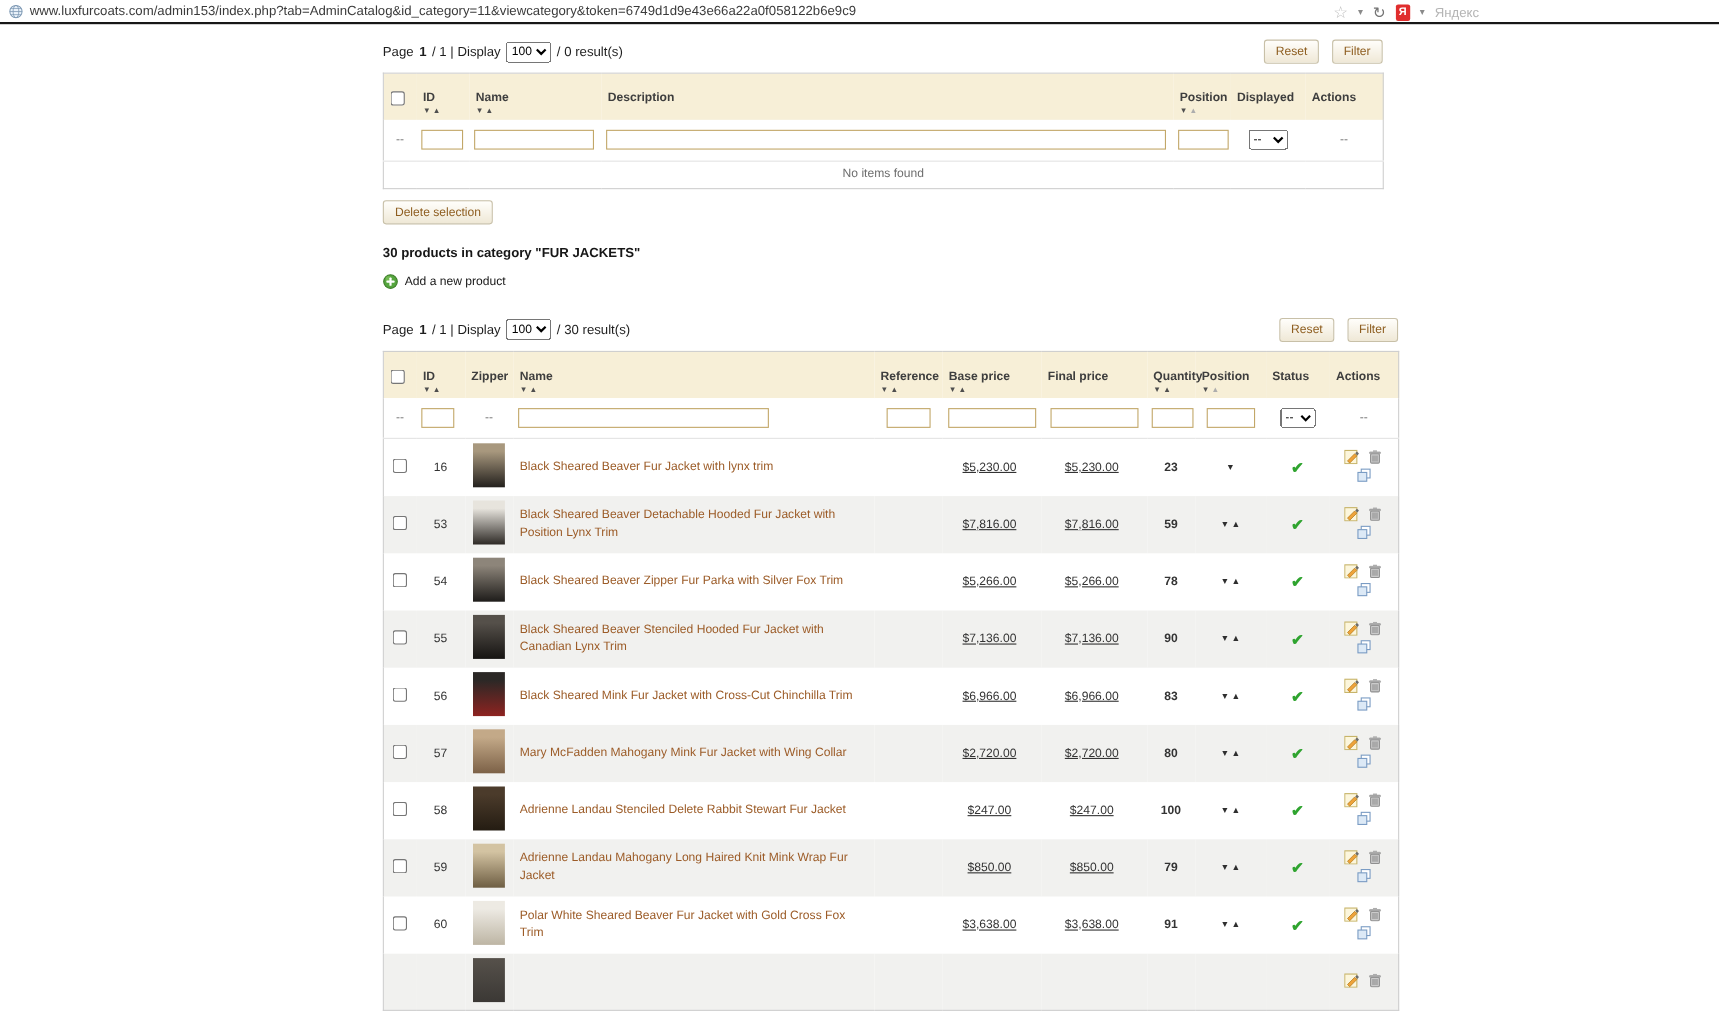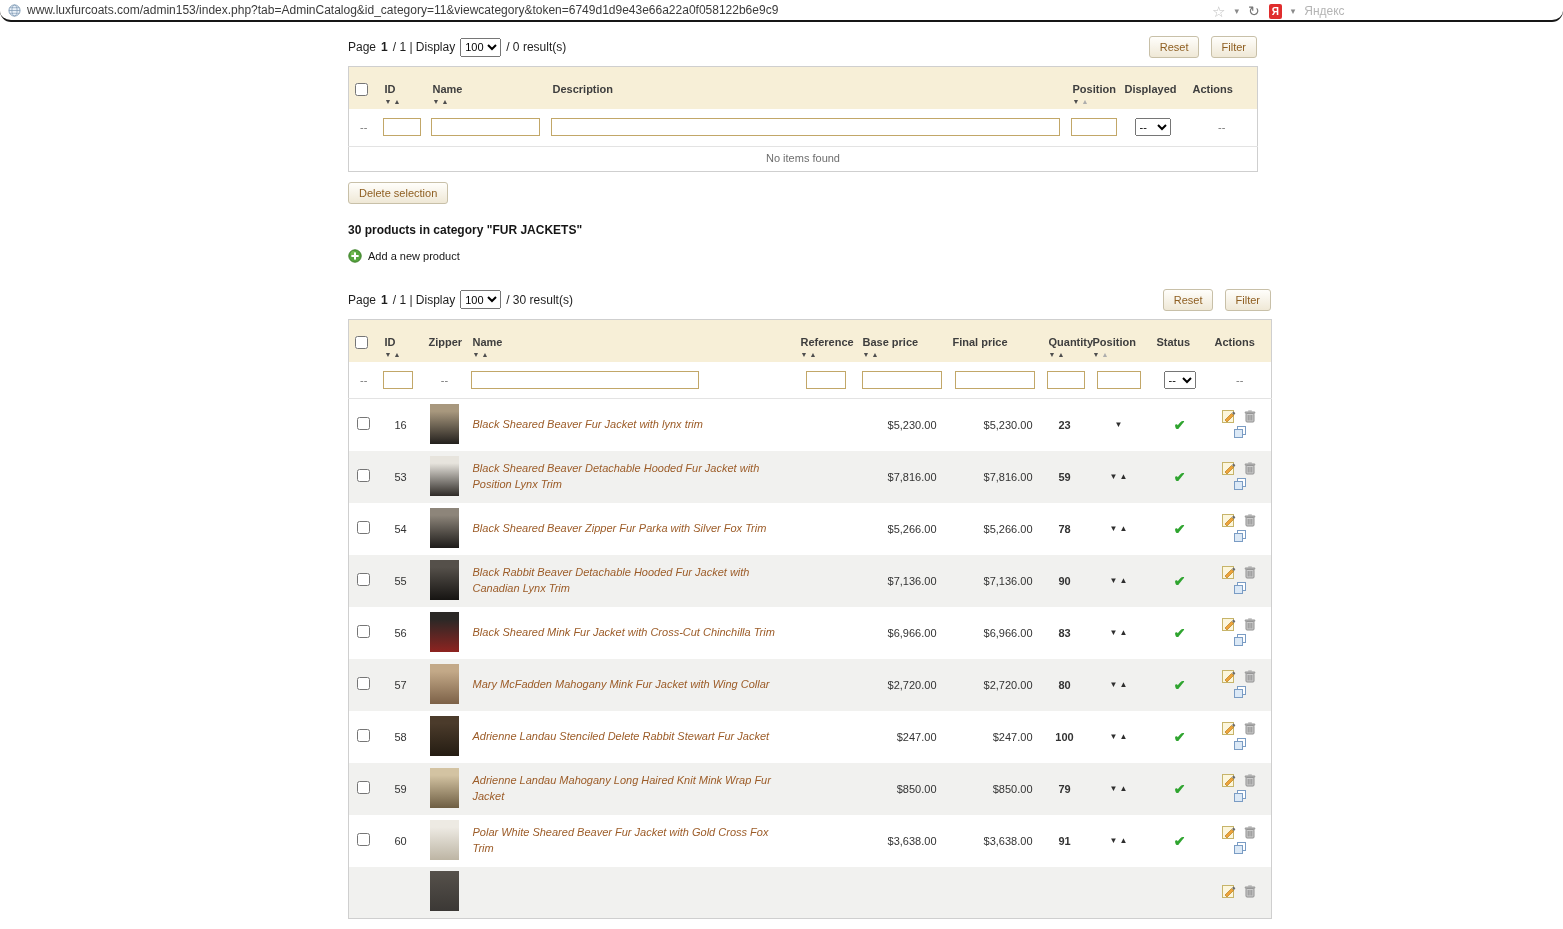--- a/index.html
+++ b/index.html
@@ -6,21 +6,21 @@
   html, body { background: #fff; }
   body {
     width: 1563px; height: 929px; overflow: hidden; position: relative;
     font-family: "Liberation Sans", sans-serif; color: #333;
   }
 
   
   .browser-bar {
     position: relative; height: 22px; background: #fff;
     border-bottom: 2px solid #171717;
-    display: flex; align-items: center; padding: 0 6px; font-size: 12px; border-radius: 11px;
+    display: flex; align-items: center; padding: 0 6px; font-size: 12px;
   }
   .globe-wrap { display: inline-flex; margin: 0 6px 0 2px; }
   .url-text { color: #3b3b3b; white-space: nowrap; }
   .bar-right { position: absolute; left: 1212px; top: 0; height: 22px; display: flex; align-items: center; gap: 9px; }
   .star-ic { font-size: 15px; color: #bdbdbd; line-height: 1; cursor: pointer; }
   .caret-ic { font-size: 9px; color: #8a8a8a; line-height: 1; cursor: pointer; }
   .refresh-ic { font-size: 14px; color: #757575; line-height: 1; cursor: pointer; }
   .yandex-badge {
     width: 13px; height: 15px; background: #E02D2D; color: #fff; border-radius: 2px;
     font-size: 10px; font-weight: bold; display: flex; align-items: center; justify-content: center; cursor: pointer;
@@ -63,23 +63,23 @@
   .delete-btn { margin-top: 10px; }
 
   h2.section-heading { margin-top: 46px; font-size: 15px; font-weight: bold; color: #2A90C1; }
   .count-line { margin-top: 19px; font-size: 12px; font-weight: bold; color: #161616; }
   .add-line { margin-top: 12px; display: flex; align-items: center; gap: 6px; font-size: 11px; color: #161616; cursor: pointer; width: max-content; }
 
   
   tr.prod { height: 52px; margin-left: 20px; }
   tr.prod.alt { background: #F1F1EF; }
   tr.prod td { padding: 4px 6px; vertical-align: middle; }
-  .plink { color: #9C5C28; text-decoration: none; cursor: pointer; line-height: 1.4; display: inline-block; font-style: italic; }
+  .plink { color: #9C5C28; text-decoration: none; cursor: pointer; line-height: 1.4; display: inline-block; }
   .thumb { display: inline-block; width: 29px; height: 40px; }
-  .pricecell { text-align: right; padding-right: 10px !important; color: #333; }
+  .pricecell { text-align: center; padding-right: 10px !important; color: #333; text-decoration: underline; }
   .qtycell { text-align: center; color: #333; font-weight: bold; }
   .poscell { text-align: center; font-size: 8px; color: #2E2E2E; }
   .poscell span { cursor: pointer; margin: 0 1px; }
   .statuscell { text-align: center; }
   .status-ok { color: #2FA42F; font-size: 14px; font-weight: bold; }
   .actcell { text-align: center; }
   .act { display: inline-block; margin: 0 2px; cursor: pointer; vertical-align: middle; }
 
   input[type="checkbox"] { width: 13px; height: 13px; cursor: pointer; }
 </style>
@@ -391,21 +391,21 @@
           <rect x="4.5" y="1.5" width="8" height="8" fill="#FFFFFF" stroke="#7A9CC4"></rect>
           <rect x="1.5" y="4.5" width="8" height="8" fill="#DCE9F6" stroke="#7A9CC4"></rect>
         </svg>
       </span>
     </td>
   </tr>
           <tr class="prod alt">
     <td class="tdcenter"><input type="checkbox" style=""></td>
     <td class="tdcenter">55</td>
     <td class="tdcenter"><span class="thumb" style="background: linear-gradient(rgb(85, 80, 74) 18%, rgb(22, 20, 18));"></span></td>
-    <td><a class="plink">Black Rabbit Beaver Detachable Hooded Fur Jacket with Canadian Lynx Trim</a></td>
+    <td><a class="plink">Black Sheared Beaver Stenciled Hooded Fur Jacket with Canadian Lynx Trim</a></td>
     <td></td>
     <td class="pricecell">$7,136.00</td>
     <td class="pricecell">$7,136.00</td>
     <td class="qtycell">90</td>
     <td class="poscell">
       <span>▼</span><span>▲</span>
     </td>
     <td class="statuscell"><span class="status-ok">✔</span></td>
     <td class="actcell">
       <span class="act">

